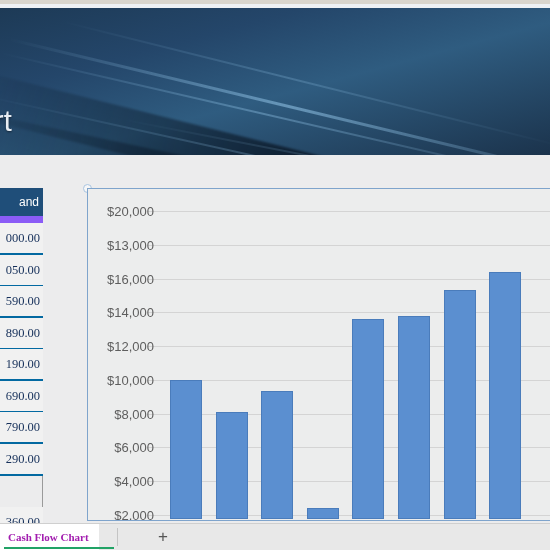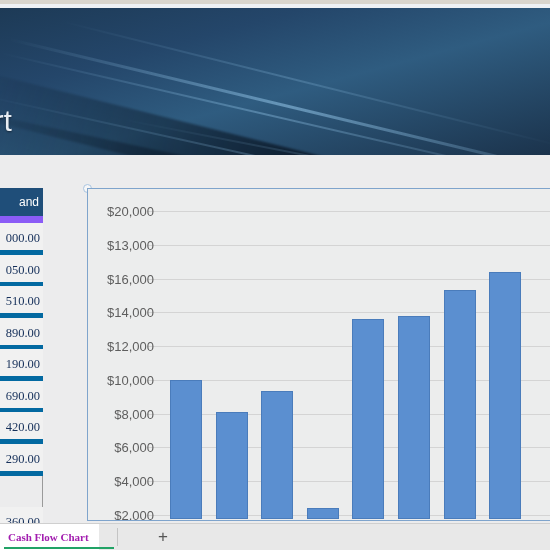--- a/index.html
+++ b/index.html
@@ -55,21 +55,21 @@
     background:#1f4e79;color:#ffffff;
     box-sizing:border-box;
     border-bottom:7px solid #8b5cf6;
   }
   #col-header span{
     position:absolute;right:4px;bottom:7px;font-size:12px;white-space:nowrap;
   }
   .cell{
     position:absolute;left:0;width:43px;height:32px;
     background:#f1f1f1;
-    border-bottom:5px solid #0369a1;
+    border-bottom:2px solid #0369a1;
     box-sizing:border-box;
   }
   .cell span{
     position:absolute;right:3px;top:8px;font-size:12.5px;
     color:#16305a;white-space:nowrap;
     font-family:"Liberation Serif", serif;
   }
   .cell.neg span{color:#7b2020;}
 
   
@@ -159,33 +159,33 @@
   <div id="col-header">
     <span>and</span>
   </div>
 <div class="cell" style="top: 35px;">
       <span>000.00</span>
     </div>
     <div class="cell" style="top: 66.5px; padding-left: 24px;">
       <span>050.00</span>
     </div>
     <div class="cell" style="top: 98px;">
-      <span>510.00</span>
+      <span>590.00</span>
     </div>
     <div class="cell" style="top: 129.5px;">
       <span>890.00</span>
     </div>
     <div class="cell" style="top: 161px;">
       <span>190.00</span>
     </div>
     <div class="cell" style="top: 192.5px;">
       <span>690.00</span>
     </div>
     <div class="cell" style="top: 224px;">
-      <span>420.00</span>
+      <span>790.00</span>
     </div>
     <div class="cell" style="top: 255.5px;">
       <span>290.00</span>
     </div>
     <div class="cell" style="top: 318.5px;">
       <span>360.00</span>
     </div>
   </div>
 
 <div id="chart-handle-tl"></div>

